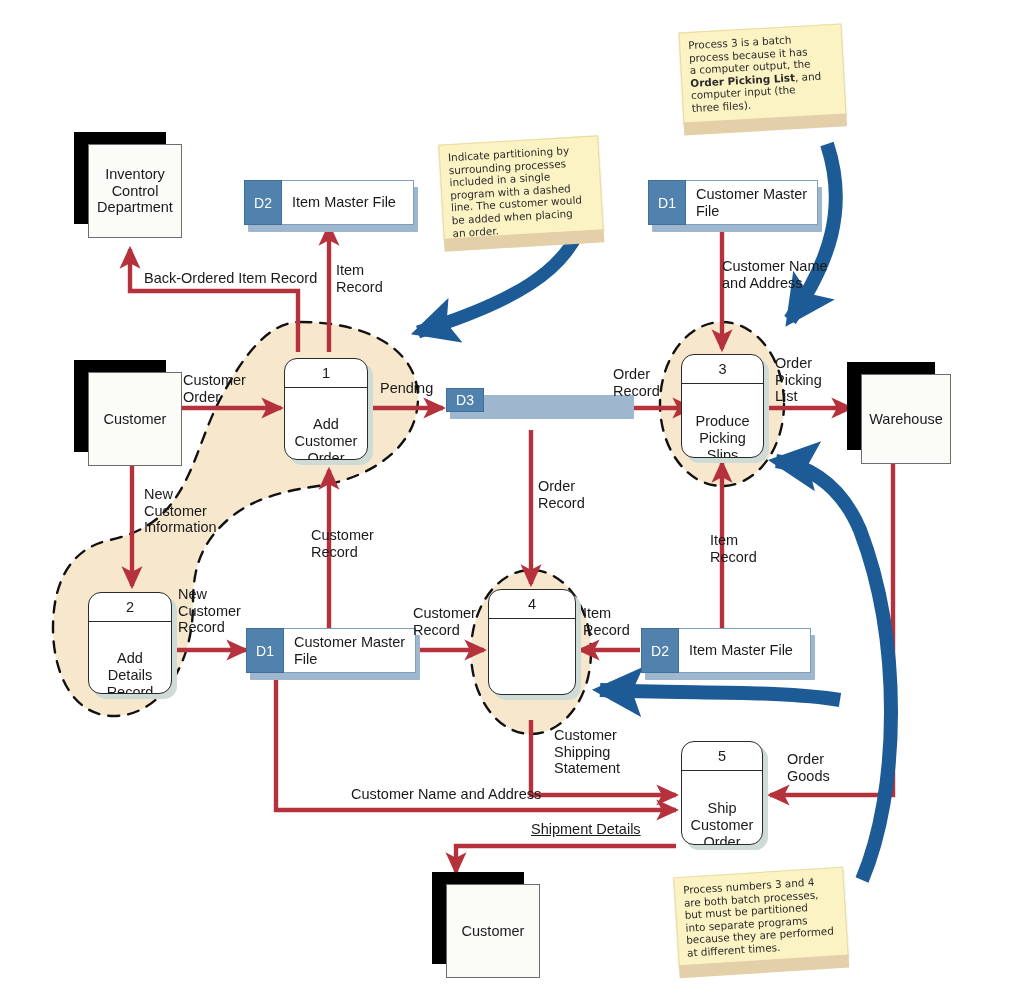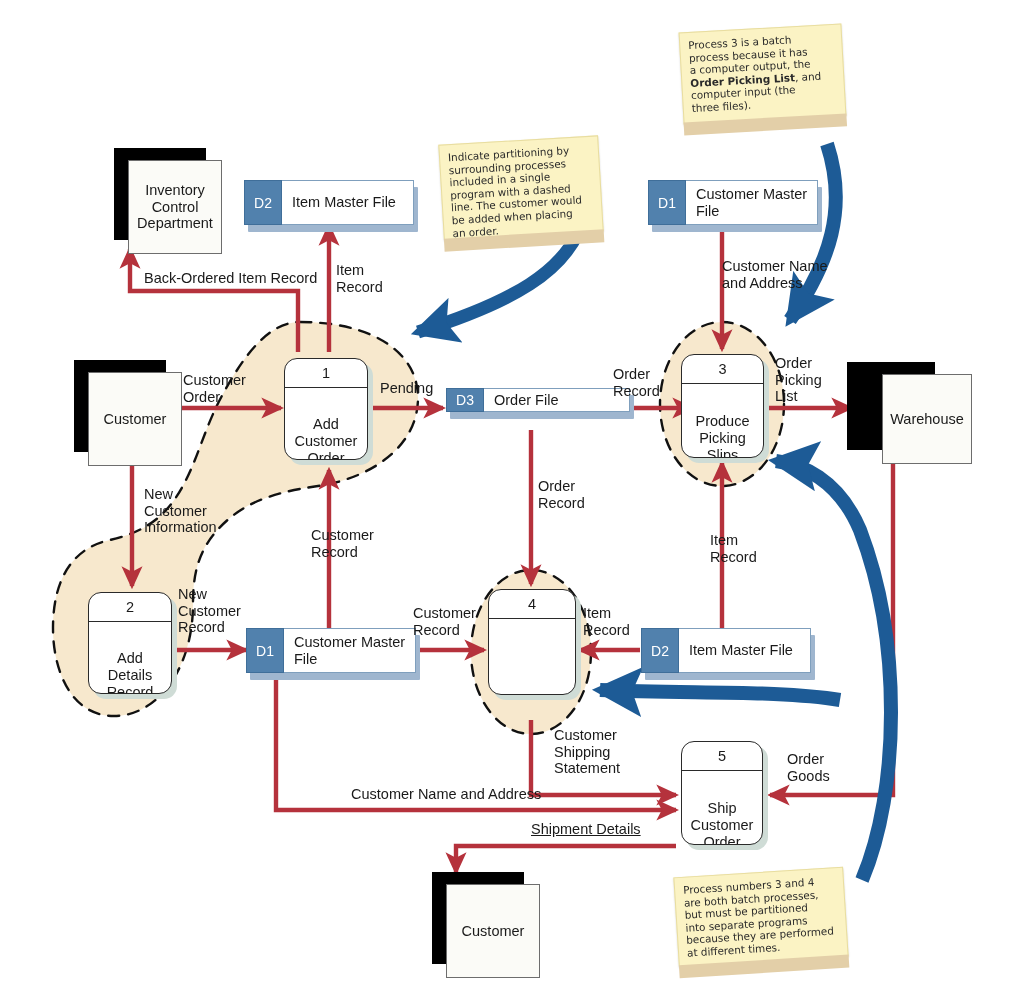--- a/index.html
+++ b/index.html
@@ -107,39 +107,39 @@
     </g>
 
     <g fill="none" stroke="#1d5b96">
       <path d="M578,233 C560,270 520,300 418,332" stroke-width="13" marker-end="url(#bh)"></path>
       <path d="M827,144 C848,208 830,262 790,320" stroke-width="14" marker-end="url(#bh)"></path>
       <path d="M862,880 C900,790 902,640 860,530 C838,478 800,464 776,461" stroke-width="14" marker-end="url(#bh)"></path>
       <path d="M840,700 C780,690 690,694 600,690" stroke-width="14" marker-end="url(#bh)"></path>
     </g>
   </svg>
 
-  <div class="entity" style="left:74px;top:148px;width:106px;height:104px;margin-left:40px;">
+  <div class="entity" style="left:74px;top:132px;width:106px;height:104px;">
     <div class="shadow" style="width:92px;height:92px;"></div>
     <div class="face" style="left:14px;top:12px;width:92px;height:92px;">
       <span>Inventory
 Control
 Department</span>
     </div>
   </div>
 
   <div class="entity" style="left:74px;top:360px;width:106px;height:104px;">
     <div class="shadow" style="width:92px;height:92px;"></div>
     <div class="face" style="left:14px;top:12px;width:92px;height:92px;">
       <span>Customer</span>
     </div>
   </div>
 
   <div class="entity" style="left:847px;top:362px;width:102px;height:102px;">
     <div class="shadow" style="width:88px;height:88px;"></div>
-    <div class="face" style="left:14px;top:12px;width:88px;height:88px;margin-left:21px;">
+    <div class="face" style="left:14px;top:12px;width:88px;height:88px;">
       <span>Warehouse</span>
     </div>
   </div>
 
   <div class="entity" style="left:432px;top:872px;width:106px;height:104px;">
     <div class="shadow" style="width:92px;height:92px;"></div>
     <div class="face" style="left:14px;top:12px;width:92px;height:92px;">
       <span>Customer</span>
     </div>
   </div>
@@ -158,23 +158,20 @@
     <div class="tag">D1</div>
     <div class="name">
         <span>Customer
 Master File</span>
       </div>
   </div>
 
   <div class="store" style="left:446px;top:388px;width:184px;height:24px;">
     <div class="barshadow"></div>
     <div class="tag">D3</div>
-    <div class="name">
-        <span>Order File</span>
-      </div>
   </div>
 
   <div class="store" style="left:246px;top:628px;width:170px;height:45px;">
     <div class="barshadow"></div>
     <div class="tag">D1</div>
     <div class="name">
         <span>Customer
 Master File</span>
       </div>
   </div>

